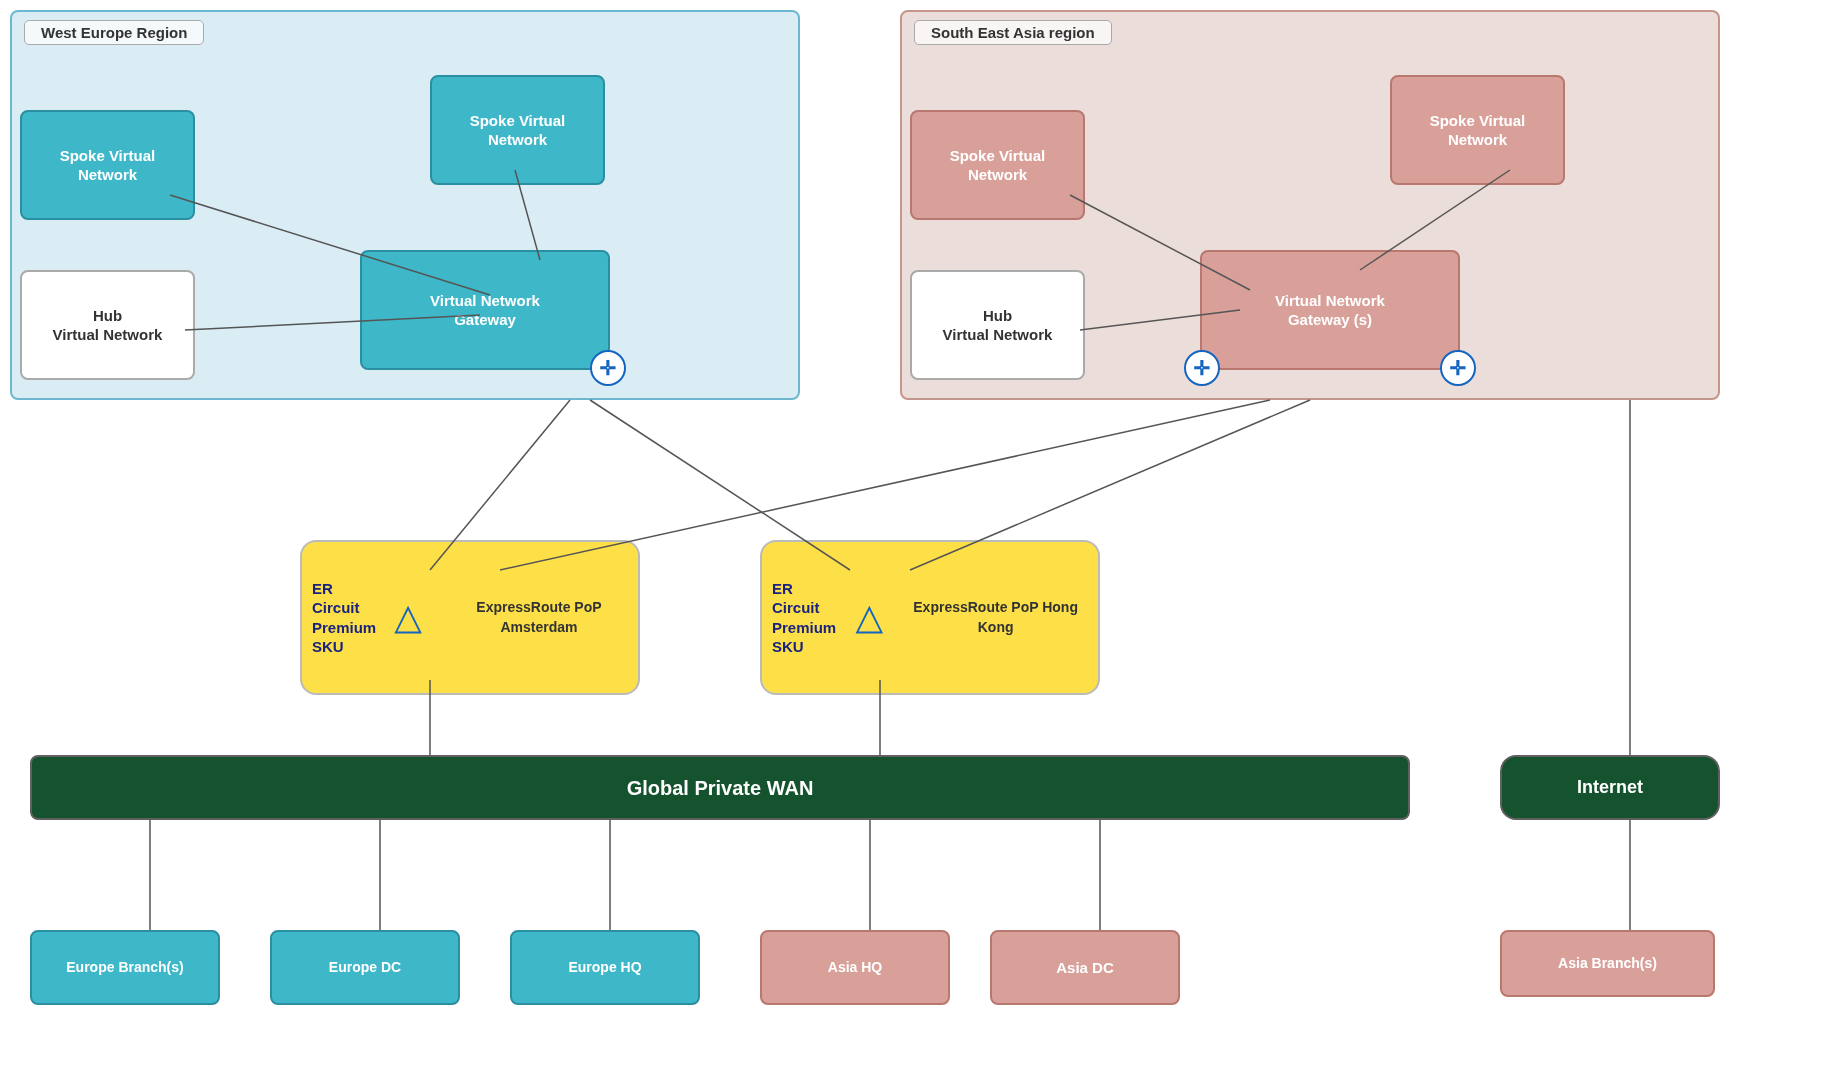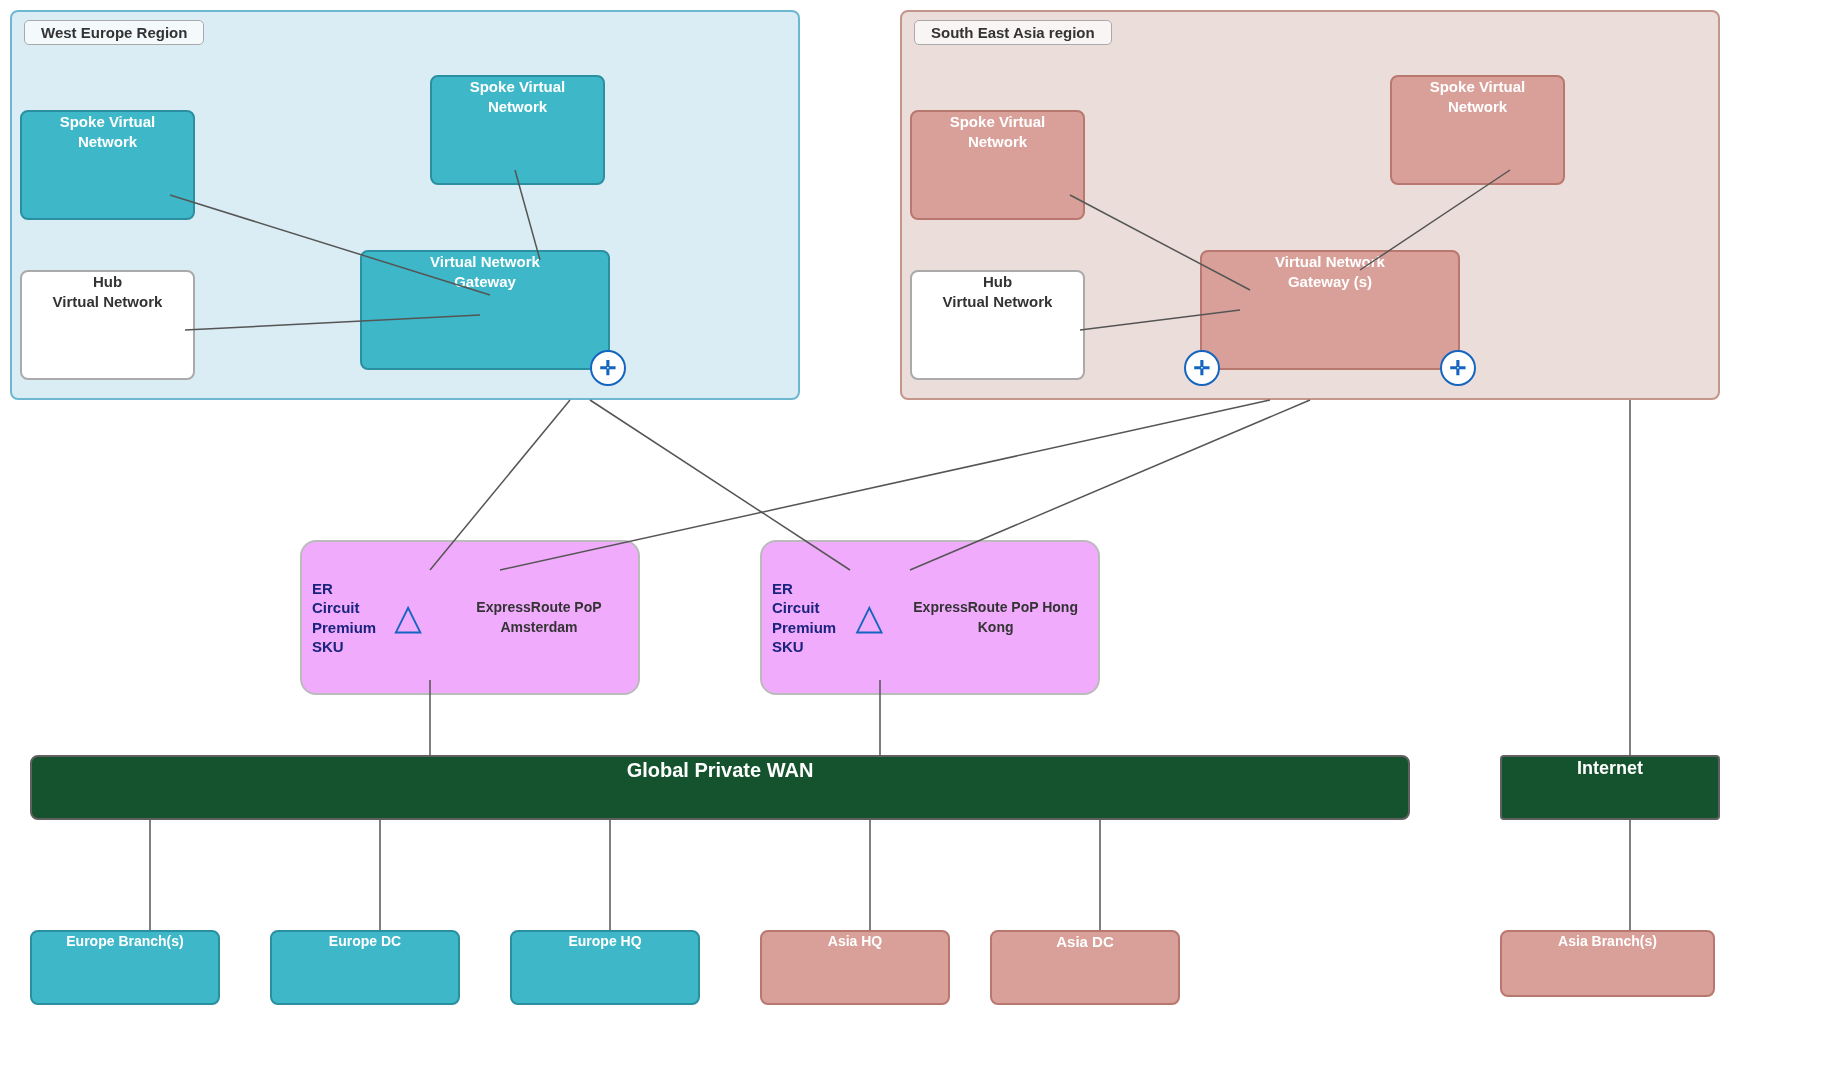--- a/index.html
+++ b/index.html
@@ -49,20 +49,21 @@
       font-size: 15px;
       font-weight: 600;
       color: #333;
     }
 
     
     .node {
       position: absolute;
       border-radius: 8px;
       display: flex;
+      align-items: center;
       justify-content: center;
       text-align: center;
       font-size: 15px;
       font-weight: 600;
       padding: 0;
       line-height: 1.3;
     }
     .node-teal {
       background: #3eb8c8;
       color: #fff;
@@ -72,21 +73,21 @@
       background: #d9a09a;
       color: #fff;
       border: 2px solid #b87870;
     }
     .node-gray {
       background: #14532d;
       color: #fff;
       border: 2px solid #606060;
     }
     .node-white {
-      background: #f0abfc;
+      background: #fde047;
       color: #333;
       border: 2px solid #999;
     }
 
     
     .gateway-icon {
       position: absolute;
       width: 36px;
       height: 36px;
       background: white;
@@ -240,21 +241,21 @@
     <div style="font-size:36px; color:#1565C0; margin-left:10px; font-weight:400;">△</div>
     <div style="margin-left:12px; font-size:14px; color:#333; text-align:center; line-height:1.4;">ExpressRoute
 PoP
 Hong Kong</div>
   </div>
 
   <div class="node node-gray" style="left:30px; top:755px; width:1380px; height:65px; border-radius:8px; font-size:20px; font-weight:700;">
     <span>Global Private WAN</span>
   </div>
 
-  <div class="node node-gray" style="left:1500px; top:755px; width:220px; height:65px; border-radius:4px; font-size:18px; font-weight:700;">
+  <div class="node node-gray" style="left:1500px; top:755px; width:220px; height:65px; border-radius:16px; font-size:18px; font-weight:700;">
     <span>Internet</span>
   </div>
 
   <div class="node node-teal" style="left:30px; top:930px; width:190px; height:75px; font-size:14px;">
     <span>Europe Branch(s)</span>
   </div>
 
   <div class="node node-teal" style="left:270px; top:930px; width:190px; height:75px; font-size:14px;">
     <span>Europe DC</span>
   </div>

